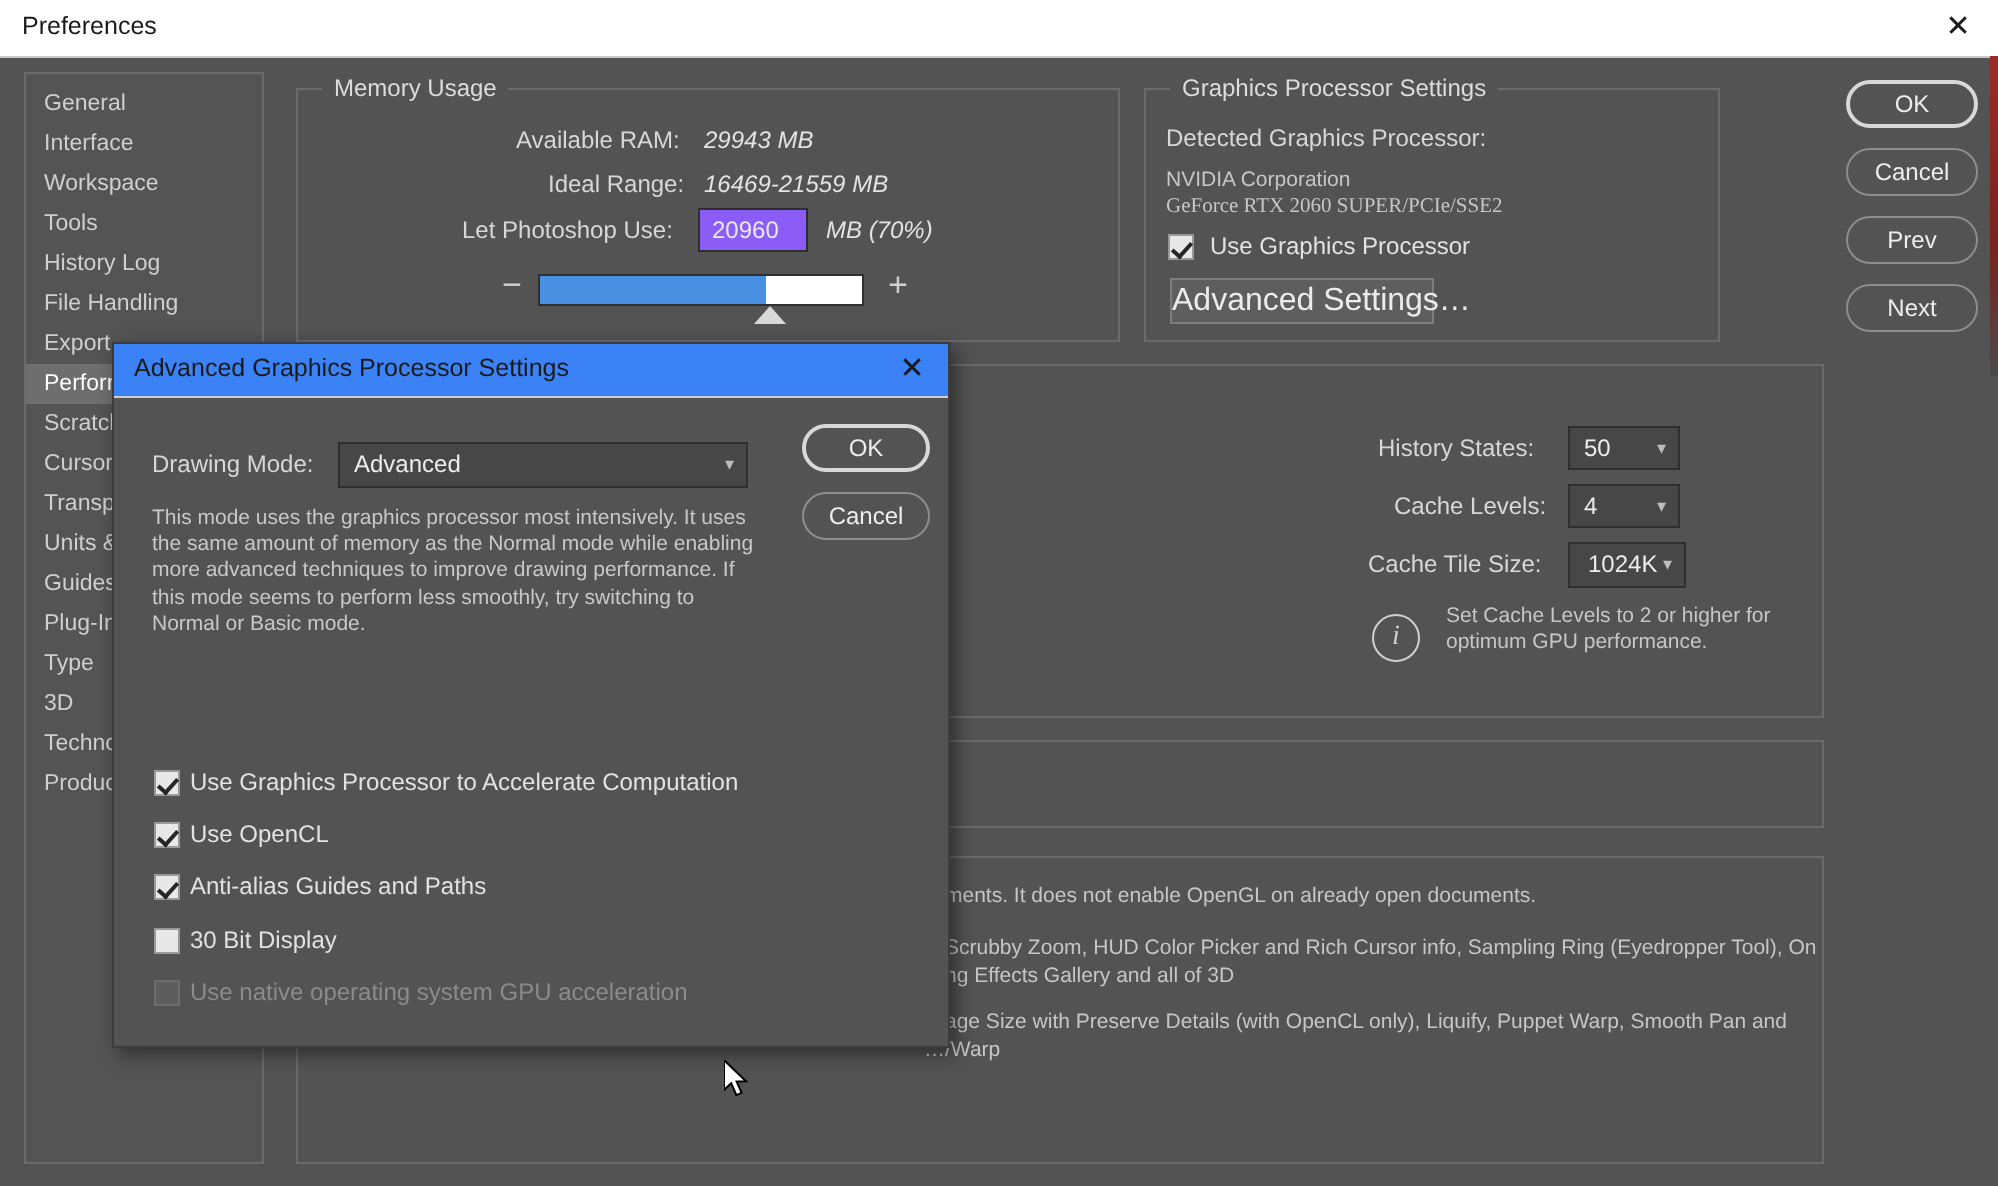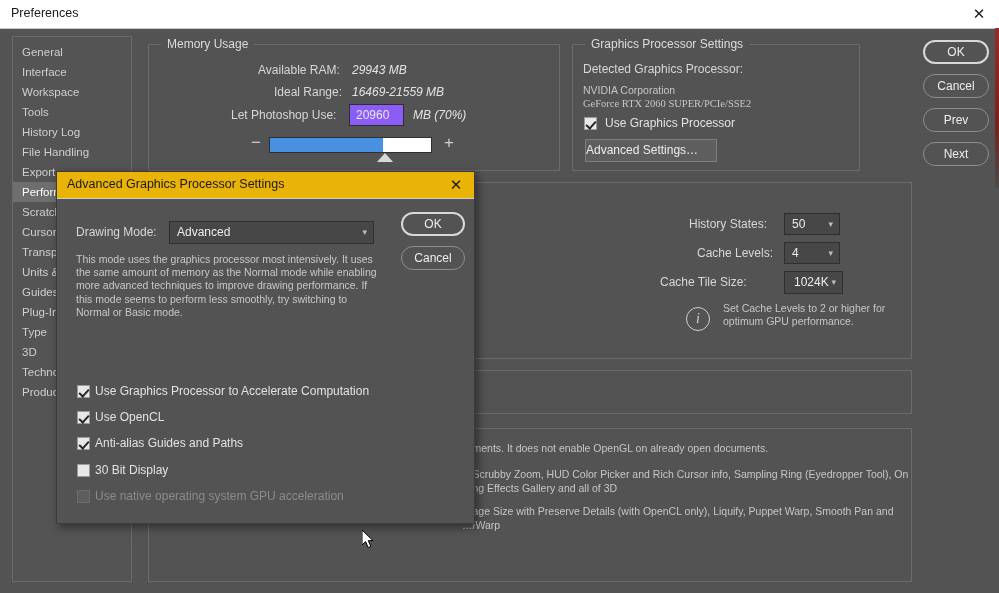--- a/index.html
+++ b/index.html
@@ -194,22 +194,22 @@
   }
   .cb-label.dim { color: #8b8b8b; cursor: default; }
 
   
   .btn-rect {
     position: absolute;
     background: #5e5e5e;
     border: 1px solid #7d7d7d;
     box-sizing: border-box;
     color: #ececec;
-    font-size: 12px;
-    text-align: left;
+    font-size: 16px;
+    text-align: right;
     cursor: pointer;
     white-space: nowrap;
   }
 
   
   .btn-pill {
     position: absolute;
     width: 66px; height: 24px;
     border-radius: 12px;
     border: 1px solid #8d8d8d;
@@ -268,21 +268,21 @@
     width: 419px; height: 353px;
     background: #535353;
     box-shadow: 3px 3px 9px rgba(0,0,0,0.45);
     border: 1px solid #3c3c3c;
     box-sizing: border-box;
   }
   .modal-title {
     position: absolute;
     left: 0; top: 0;
     width: 100%; height: 27px;
-    background: #eab308;
+    background: #3b82f6;
     border-bottom: 1px solid #cfcfcf;
     box-sizing: border-box;
   }
   .modal-title .t {
     position: absolute;
     left: 10px; top: 5px;
     font-size: 12.5px;
     color: #1a1a1a;
   }
   .modal-title .x {
@@ -399,21 +399,21 @@
     <span>50</span>
     <span class="arrow">▾</span>
   </div>
 
   <div class="lbl" style="left:697px; top:246px;">Cache Levels:</div>
   <div class="dd" style="left:784px; top:242px; width:56px; height:22px;">
     <span>4</span>
     <span class="arrow">▾</span>
   </div>
 
-  <div class="lbl" style="left:660px; top:275px;text-align:right;">Cache Tile Size:</div>
+  <div class="lbl" style="left:684px; top:275px;text-align:right;">Cache Tile Size:</div>
   <div class="dd" style="left:784px; top:271px; width:59px; height:23px; padding-left:9px;">
     <span>1024K</span>
     <span class="arrow">▾</span>
   </div>
 
   <div class="info-icon" style="left:686px; top:307px;">i</div>
   <div class="small" style="left:723px; top:302px;">Set Cache Levels to 2 or higher for</div>
   <div class="small" style="left:723px; top:315px;">optimum GPU performance.</div>
 
   <div class="bg-text" style="left:462px; top:441px;">…ments. It does not enable OpenGL on already open documents.</div>

